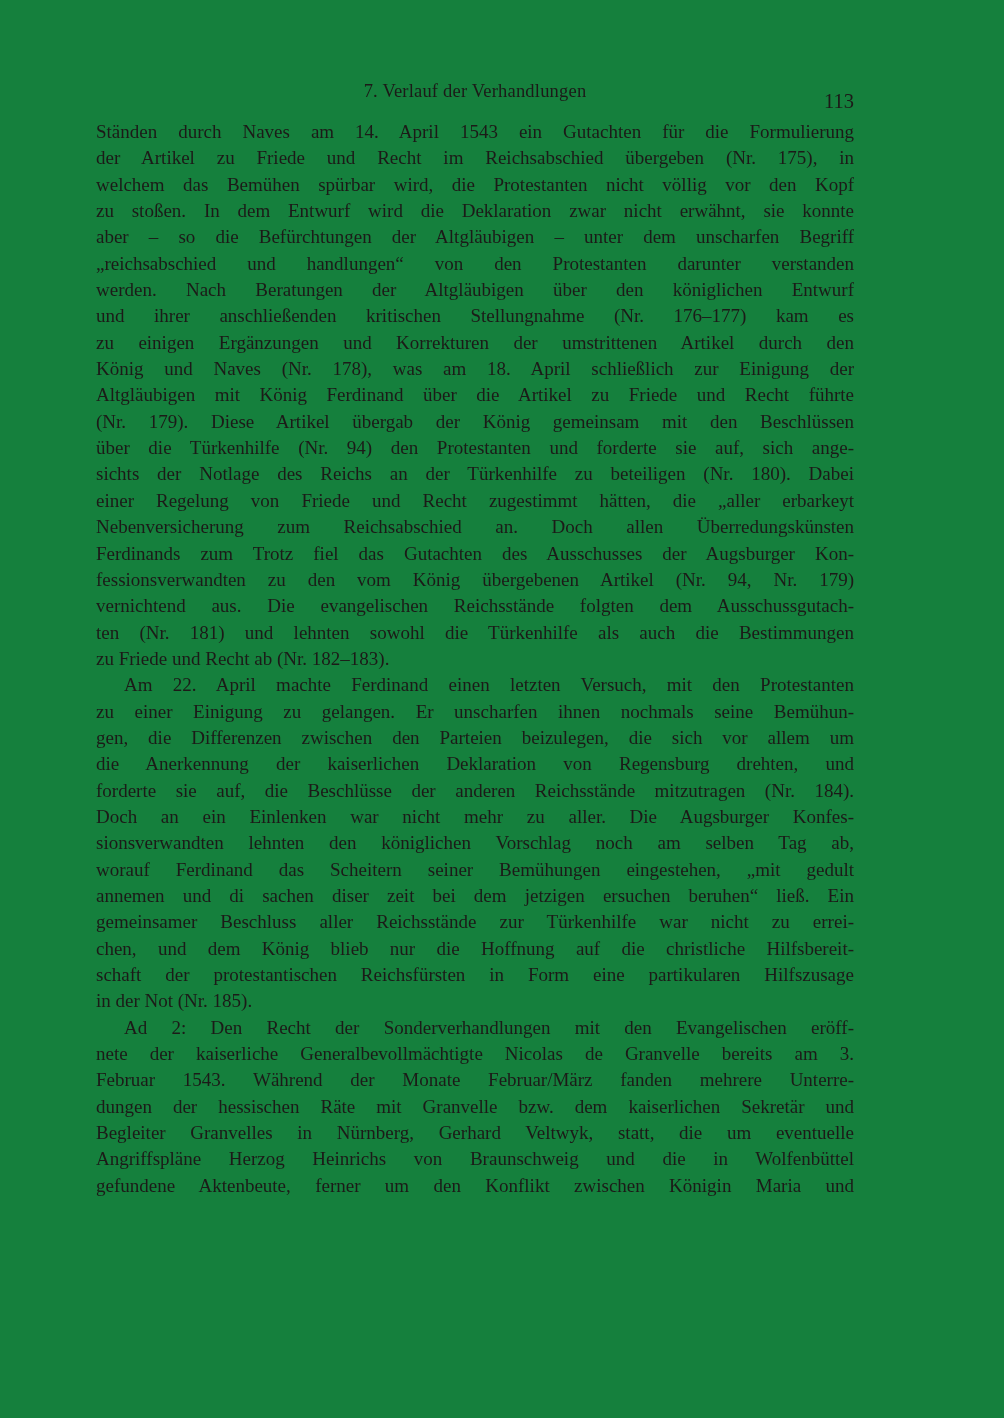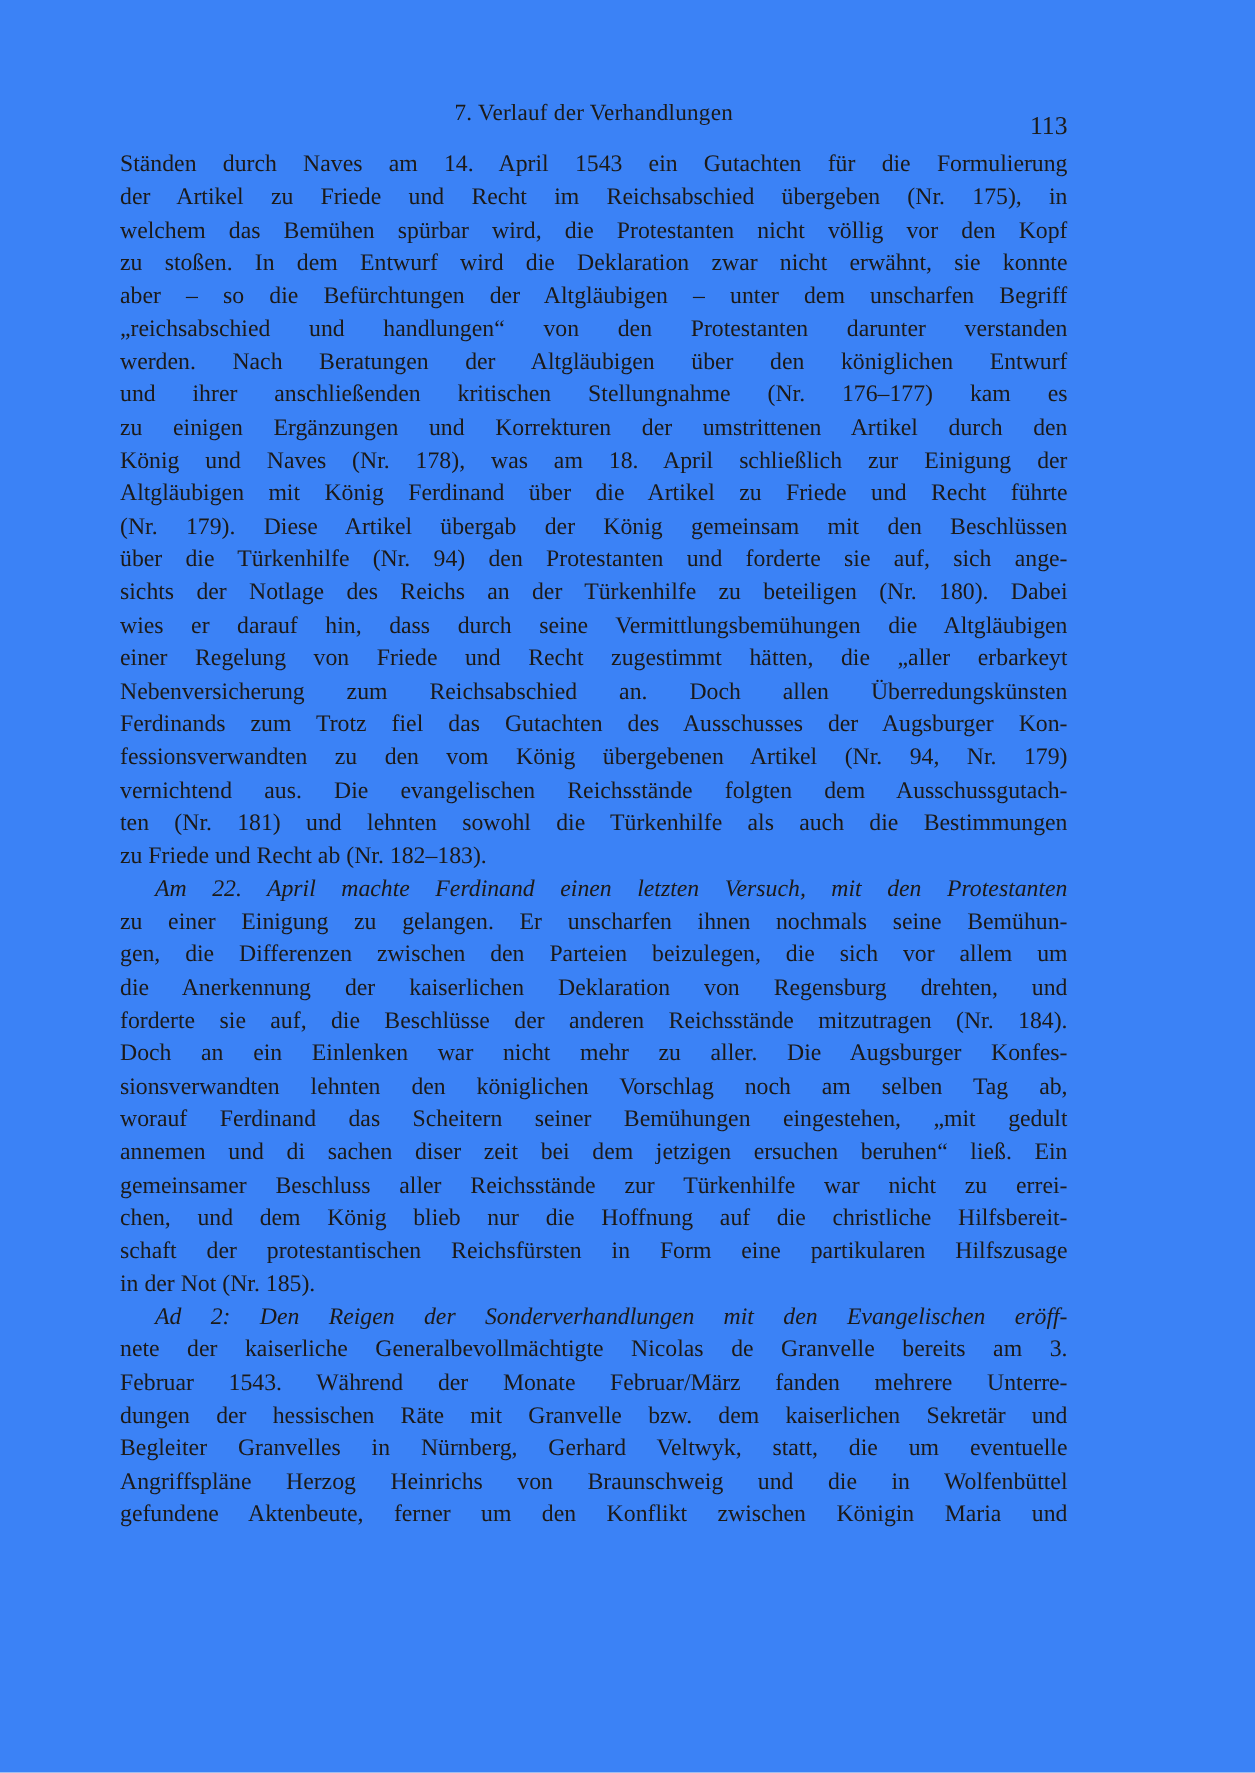--- a/index.html
+++ b/index.html
@@ -6,21 +6,21 @@
   html, body {
     margin: 0;
     padding: 0;
     background: #f2f0ec;
   }
   .page {
     position: relative;
     width: 1004px;
     height: 1418px;
     margin: 0 auto;
-    background: #3b82f6;
+    background: #15803d;
     box-sizing: border-box;
     padding: 78px 150px 0 96px;
     font-family: "Liberation Serif", "DejaVu Serif", serif;
     color: #1c1a18;
     overflow: hidden;
   }
   .header {
     position: relative;
     height: 27px;
     margin-bottom: 14px;
@@ -50,21 +50,20 @@
     text-align: justify;
     text-align-last: justify;
     overflow: hidden;
     white-space: normal;
   }
   .line.last {
     text-align-last: left;
   }
   .line.indent {
     text-indent: 28px;
-    font-style: italic;
   }
 </style>
 </head>
 <body>
 
 <div class="page">
   <div class="header">
     <div class="running-title">7. Verlauf der Verhandlungen</div>
     <div class="page-number">113</div>
   </div>
@@ -77,21 +76,20 @@
         <div class="line">aber – so die Befürchtungen der Altgläubigen – unter dem unscharfen Begriff</div>
         <div class="line">„reichsabschied und handlungen“ von den Protestanten darunter verstanden</div>
         <div class="line">werden. Nach Beratungen der Altgläubigen über den königlichen Entwurf</div>
         <div class="line">und ihrer anschließenden kritischen Stellungnahme (Nr. 176–177) kam es</div>
         <div class="line">zu einigen Ergänzungen und Korrekturen der umstrittenen Artikel durch den</div>
         <div class="line">König und Naves (Nr. 178), was am 18. April schließlich zur Einigung der</div>
         <div class="line">Altgläubigen mit König Ferdinand über die Artikel zu Friede und Recht führte</div>
         <div class="line">(Nr. 179). Diese Artikel übergab der König gemeinsam mit den Beschlüssen</div>
         <div class="line">über die Türkenhilfe (Nr. 94) den Protestanten und forderte sie auf, sich ange-</div>
         <div class="line">sichts der Notlage des Reichs an der Türkenhilfe zu beteiligen (Nr. 180). Dabei</div>
-        <div class="line">wies er darauf hin, dass durch seine Vermittlungsbemühungen die Altgläubigen</div>
         <div class="line">einer Regelung von Friede und Recht zugestimmt hätten, die „aller erbarkeyt</div>
         <div class="line">Nebenversicherung zum Reichsabschied an. Doch allen Überredungskünsten</div>
         <div class="line">Ferdinands zum Trotz fiel das Gutachten des Ausschusses der Augsburger Kon-</div>
         <div class="line">fessionsverwandten zu den vom König übergebenen Artikel (Nr. 94, Nr. 179)</div>
         <div class="line">vernichtend aus. Die evangelischen Reichsstände folgten dem Ausschussgutach-</div>
         <div class="line">ten (Nr. 181) und lehnten sowohl die Türkenhilfe als auch die Bestimmungen</div>
         <div class="line last">zu Friede und Recht ab (Nr. 182–183).</div>
       </div>
       <div class="paragraph">
         <div class="line indent">Am 22. April machte Ferdinand einen letzten Versuch, mit den Protestanten</div>
@@ -102,21 +100,21 @@
         <div class="line">Doch an ein Einlenken war nicht mehr zu aller. Die Augsburger Konfes-</div>
         <div class="line">sionsverwandten lehnten den königlichen Vorschlag noch am selben Tag ab,</div>
         <div class="line">worauf Ferdinand das Scheitern seiner Bemühungen eingestehen, „mit gedult</div>
         <div class="line">annemen und di sachen diser zeit bei dem jetzigen ersuchen beruhen“ ließ. Ein</div>
         <div class="line">gemeinsamer Beschluss aller Reichsstände zur Türkenhilfe war nicht zu errei-</div>
         <div class="line">chen, und dem König blieb nur die Hoffnung auf die christliche Hilfsbereit-</div>
         <div class="line">schaft der protestantischen Reichsfürsten in Form eine partikularen Hilfszusage</div>
         <div class="line last">in der Not (Nr. 185).</div>
       </div>
       <div class="paragraph">
-        <div class="line indent">Ad 2: Den Reigen der Sonderverhandlungen mit den Evangelischen eröff-</div>
+        <div class="line indent">Ad 2: Den Recht der Sonderverhandlungen mit den Evangelischen eröff-</div>
         <div class="line">nete der kaiserliche Generalbevollmächtigte Nicolas de Granvelle bereits am 3.</div>
         <div class="line">Februar 1543. Während der Monate Februar/März fanden mehrere Unterre-</div>
         <div class="line">dungen der hessischen Räte mit Granvelle bzw. dem kaiserlichen Sekretär und</div>
         <div class="line">Begleiter Granvelles in Nürnberg, Gerhard Veltwyk, statt, die um eventuelle</div>
         <div class="line">Angriffspläne Herzog Heinrichs von Braunschweig und die in Wolfenbüttel</div>
         <div class="line">gefundene Aktenbeute, ferner um den Konflikt zwischen Königin Maria und</div>
       </div>
     </div>
 </div>
 

